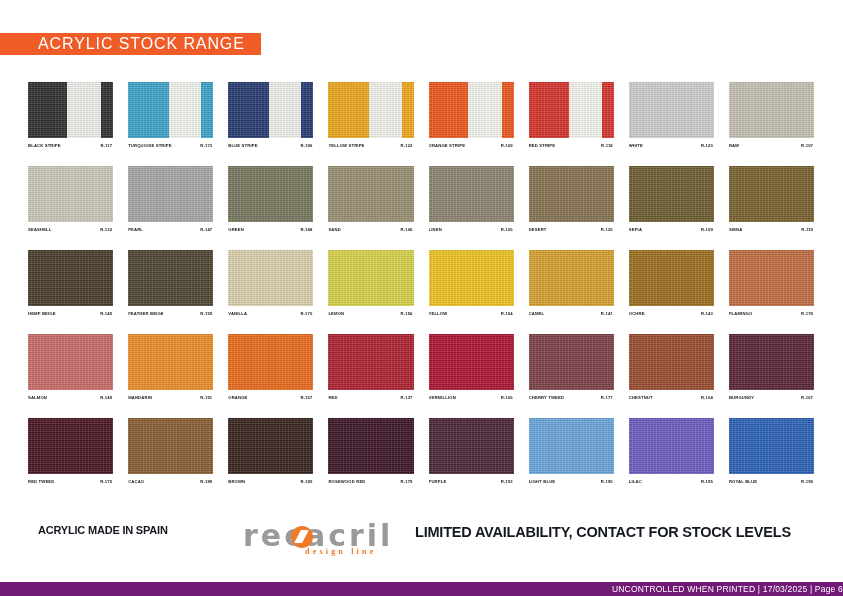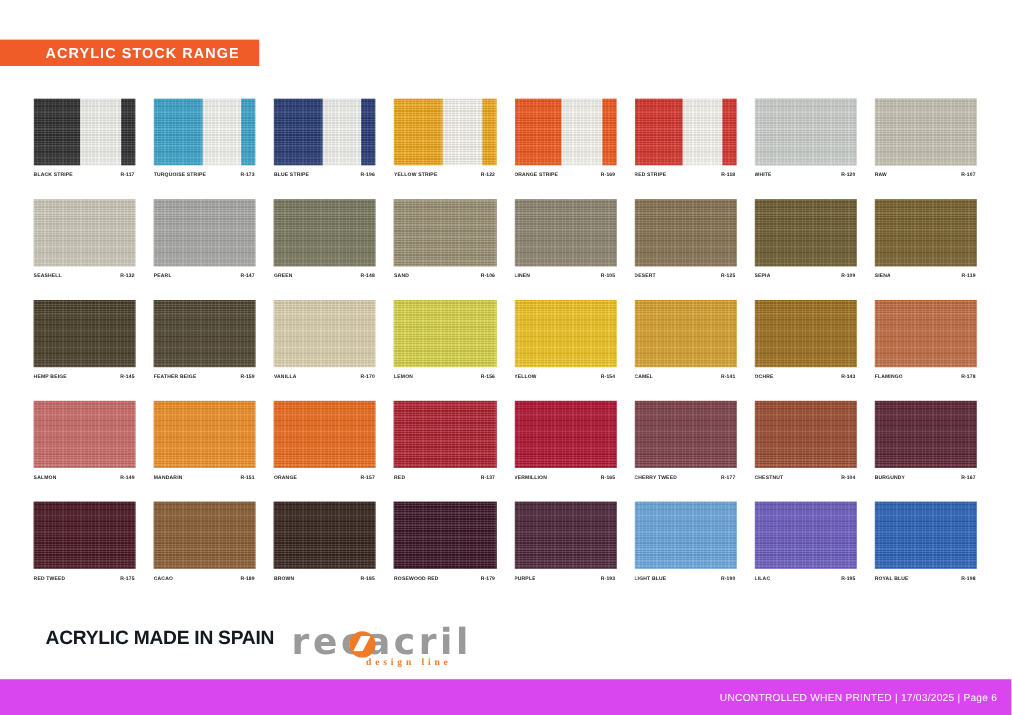--- a/index.html
+++ b/index.html
@@ -21,22 +21,22 @@
     left: 0;
     top: 33px;
     height: 22px;
     background: #ef5c28;
     display: flex;
     align-items: center;
     padding: 0 16px 0 38px;
   }
   .header-banner .title {
     color: #ffffff;
-    font-size: 12px;
-    font-weight: bold;
+    font-size: 16px;
+    font-weight: normal;
     letter-spacing: 0.9px;
     white-space: nowrap;
   }
 
   
   .grid {
     position: absolute;
     left: 28px;
     top: 82px;
     width: 786px;
@@ -100,21 +100,21 @@
     position: absolute;
     left: 0;
     right: 0;
     top: 512px;
     height: 48px;
   }
   .footer-left {
     position: absolute;
     left: 38px;
     top: 12px;
-    font-size: 16px;
+    font-size: 11px;
     font-weight: bold;
     color: #14181f;
     letter-spacing: -0.2px;
     white-space: nowrap;
   }
   .footer-right {
     position: absolute;
     left: 415px;
     top: 12px;
     font-size: 14.5px;
@@ -173,26 +173,26 @@
     color: #ef7a28;
     font-family: Liberation Serif, serif;
   }
 
   
   .bottom-bar {
     position: absolute;
     left: 0;
     right: 0;
     bottom: 0;
-    height: 30px;
-    background: #d946ef;
+    height: 14px;
+    background: #701a75;
     display: flex;
     align-items: center;
     justify-content: flex-end;
-    padding-right: 12px;
+    padding-right: 0;
   }
   .bottom-bar .meta {
     color: #ffffff;
     font-size: 8.5px;
     letter-spacing: 0.2px;
     white-space: nowrap;
   }
 </style>
 </head>
 <body>
@@ -596,17 +596,18 @@
 
 <div class="footer">
   <div class="footer-left">ACRYLIC MADE IN SPAIN</div>
 
   <div class="logo">
     <div class="logo-word">recacril</div>
     <div class="logo-badge"></div>
     <div class="logo-tag">design line</div>
   </div>
 
+  <div class="footer-right">LIMITED AVAILABILITY, CONTACT FOR STOCK LEVELS</div>
 </div>
 
 <div class="bottom-bar">
   <span class="meta">UNCONTROLLED WHEN PRINTED | 17/03/2025 | Page 6</span>
 </div>
 
 </body></html>

